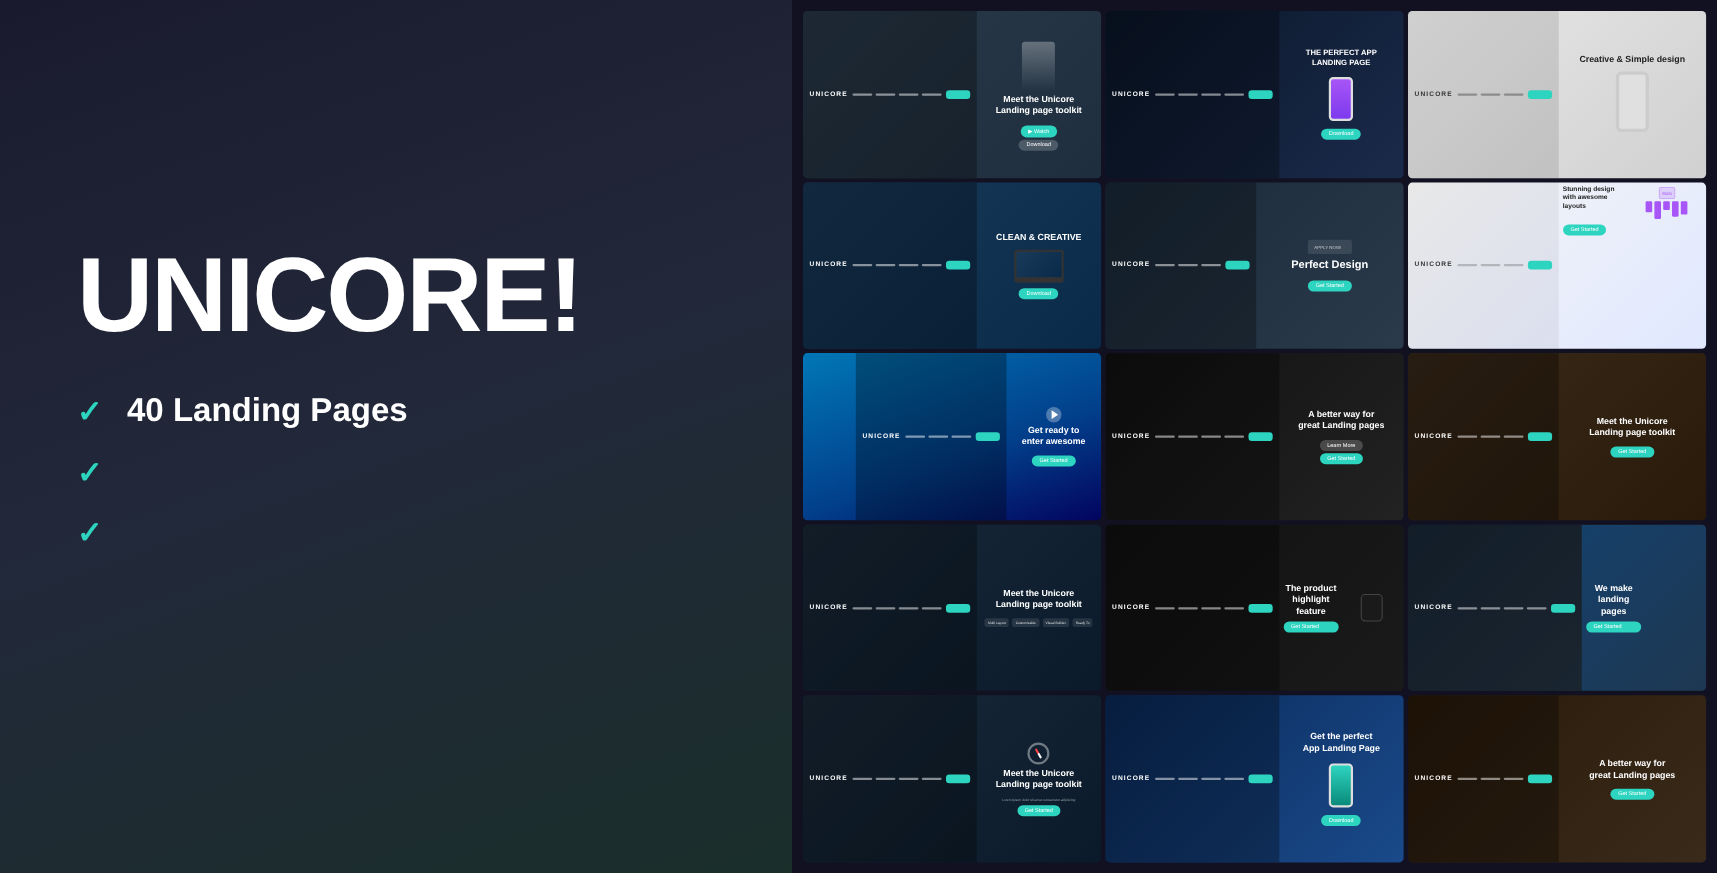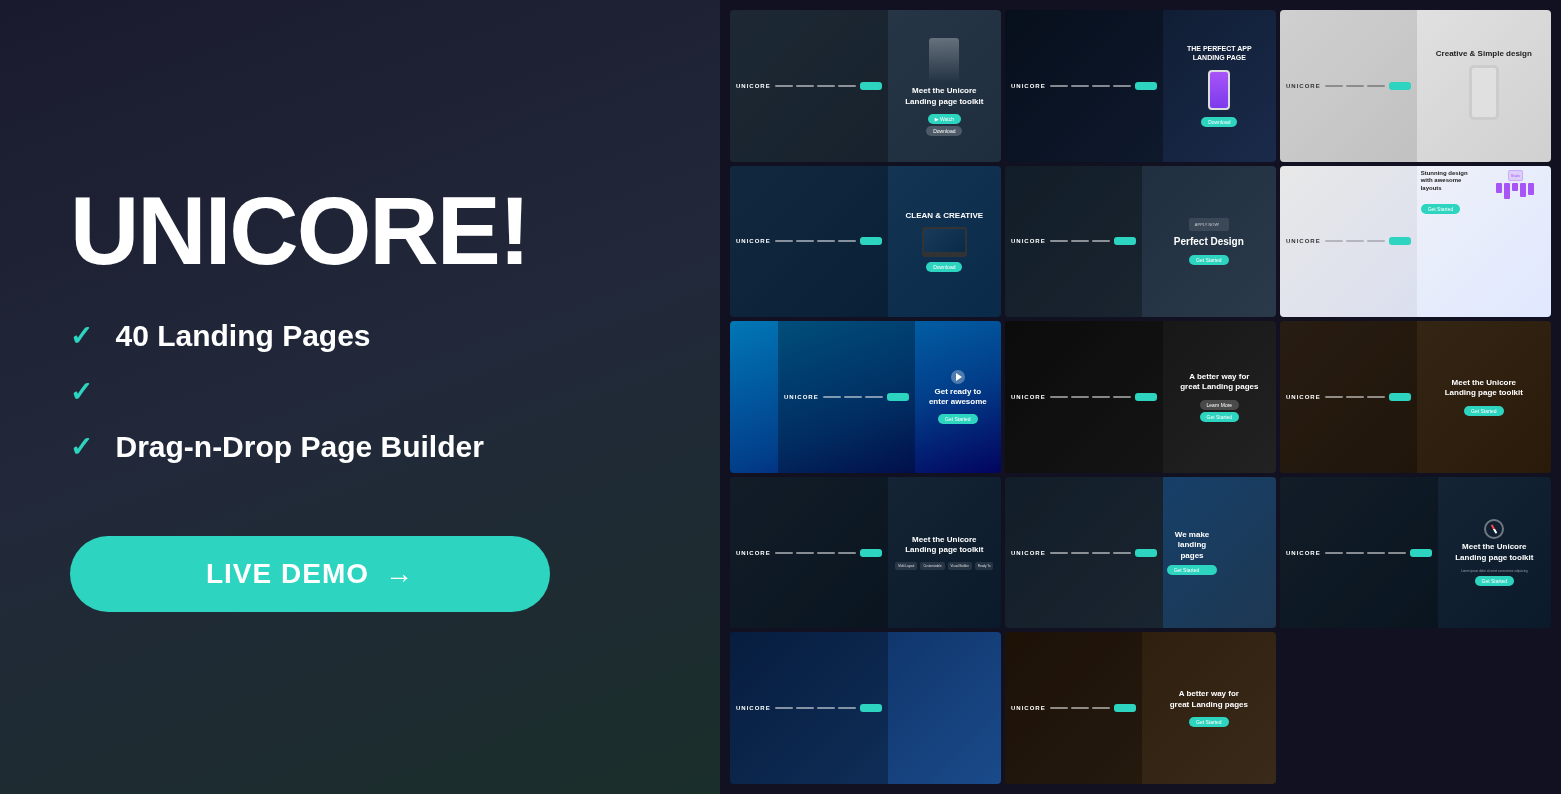--- a/index.html
+++ b/index.html
@@ -315,28 +315,23 @@
     <ul class="features-list">
       <li>
         <span class="check-icon">✓</span>
         <span>40 Landing Pages</span>
       </li>
       <li>
         <span class="check-icon">✓</span>
       </li>
       <li>
         <span class="check-icon">✓</span>
-        <span>Drag-n-Drop Page Builder</span>
       </li>
     </ul>
 
-    <button class="live-demo-btn">
-      <span>LIVE DEMO</span>
-      <span class="arrow">→</span>
-    </button>
   </div>
 
   <div class="right-panel">
 
     <div class="screenshot-card card-1">
       <div class="card-nav">
         <span class="card-nav-logo">UNICORE</span>
         <div class="card-nav-dots">
           <div class="card-nav-dot"></div>
           <div class="card-nav-dot"></div>
@@ -522,20 +517,41 @@
         <div class="card-title">Meet the Unicore<br>Landing page toolkit</div>
         <div style="display:flex; gap:3px; margin-top:3px;">
           <div style="background:rgba(255,255,255,0.1); border-radius:2px; padding:2px 3px; font-size:3px; color:rgba(255,255,255,0.8);">Multi Layout</div>
           <div style="background:rgba(255,255,255,0.1); border-radius:2px; padding:2px 3px; font-size:3px; color:rgba(255,255,255,0.8);">Customizable</div>
           <div style="background:rgba(255,255,255,0.1); border-radius:2px; padding:2px 3px; font-size:3px; color:rgba(255,255,255,0.8);">Visual Builder</div>
           <div style="background:rgba(255,255,255,0.1); border-radius:2px; padding:2px 3px; font-size:3px; color:rgba(255,255,255,0.8);">Ready To</div>
         </div>
       </div>
     </div>
 
+    <div class="screenshot-card card-11">
+      <div class="card-nav">
+        <span class="card-nav-logo">UNICORE</span>
+        <div class="card-nav-dots">
+          <div class="card-nav-dot"></div>
+            <div class="card-nav-dot"></div>
+            <div class="card-nav-dot"></div>
+            <div class="card-nav-dot"></div>
+        </div>
+        <div class="card-badge"></div>
+      </div>
+      <div class="card-inner" style="flex-direction:row; gap:5px;">
+        <div style="flex:1;">
+          <div class="card-title">The product<br>highlight feature</div>
+          <div class="card-btn" style="margin-top:3px;">Get Started</div>
+        </div>
+        <div style="flex:1; display:flex; align-items:center; justify-content:center;">
+          <div class="watch-mockup"></div>
+        </div>
+      </div>
+    </div>
 
     <div class="screenshot-card card-12">
       <div class="card-nav">
         <span class="card-nav-logo">UNICORE</span>
         <div class="card-nav-dots">
           <div class="card-nav-dot"></div>
             <div class="card-nav-dot"></div>
             <div class="card-nav-dot"></div>
             <div class="card-nav-dot"></div>
         </div>
@@ -575,20 +591,27 @@
       <div class="card-nav">
         <span class="card-nav-logo">UNICORE</span>
         <div class="card-nav-dots">
           <div class="card-nav-dot"></div>
             <div class="card-nav-dot"></div>
             <div class="card-nav-dot"></div>
             <div class="card-nav-dot"></div>
         </div>
         <div class="card-badge"></div>
       </div>
+      <div class="card-inner">
+        <div class="card-title">Get the perfect<br>App Landing Page</div>
+        <div class="phone-mockup" style="background:#e0e0e0;">
+          <div class="phone-screen" style="background: linear-gradient(180deg, #2dd4bf 0%, #0a8a7a 100%);"></div>
+        </div>
+        <div class="card-btn">Download</div>
+      </div>
     </div>
 
     <div class="screenshot-card card-15">
       <div class="card-nav">
         <span class="card-nav-logo">UNICORE</span>
         <div class="card-nav-dots">
           <div class="card-nav-dot"></div>
             <div class="card-nav-dot"></div>
             <div class="card-nav-dot"></div>
         </div>

